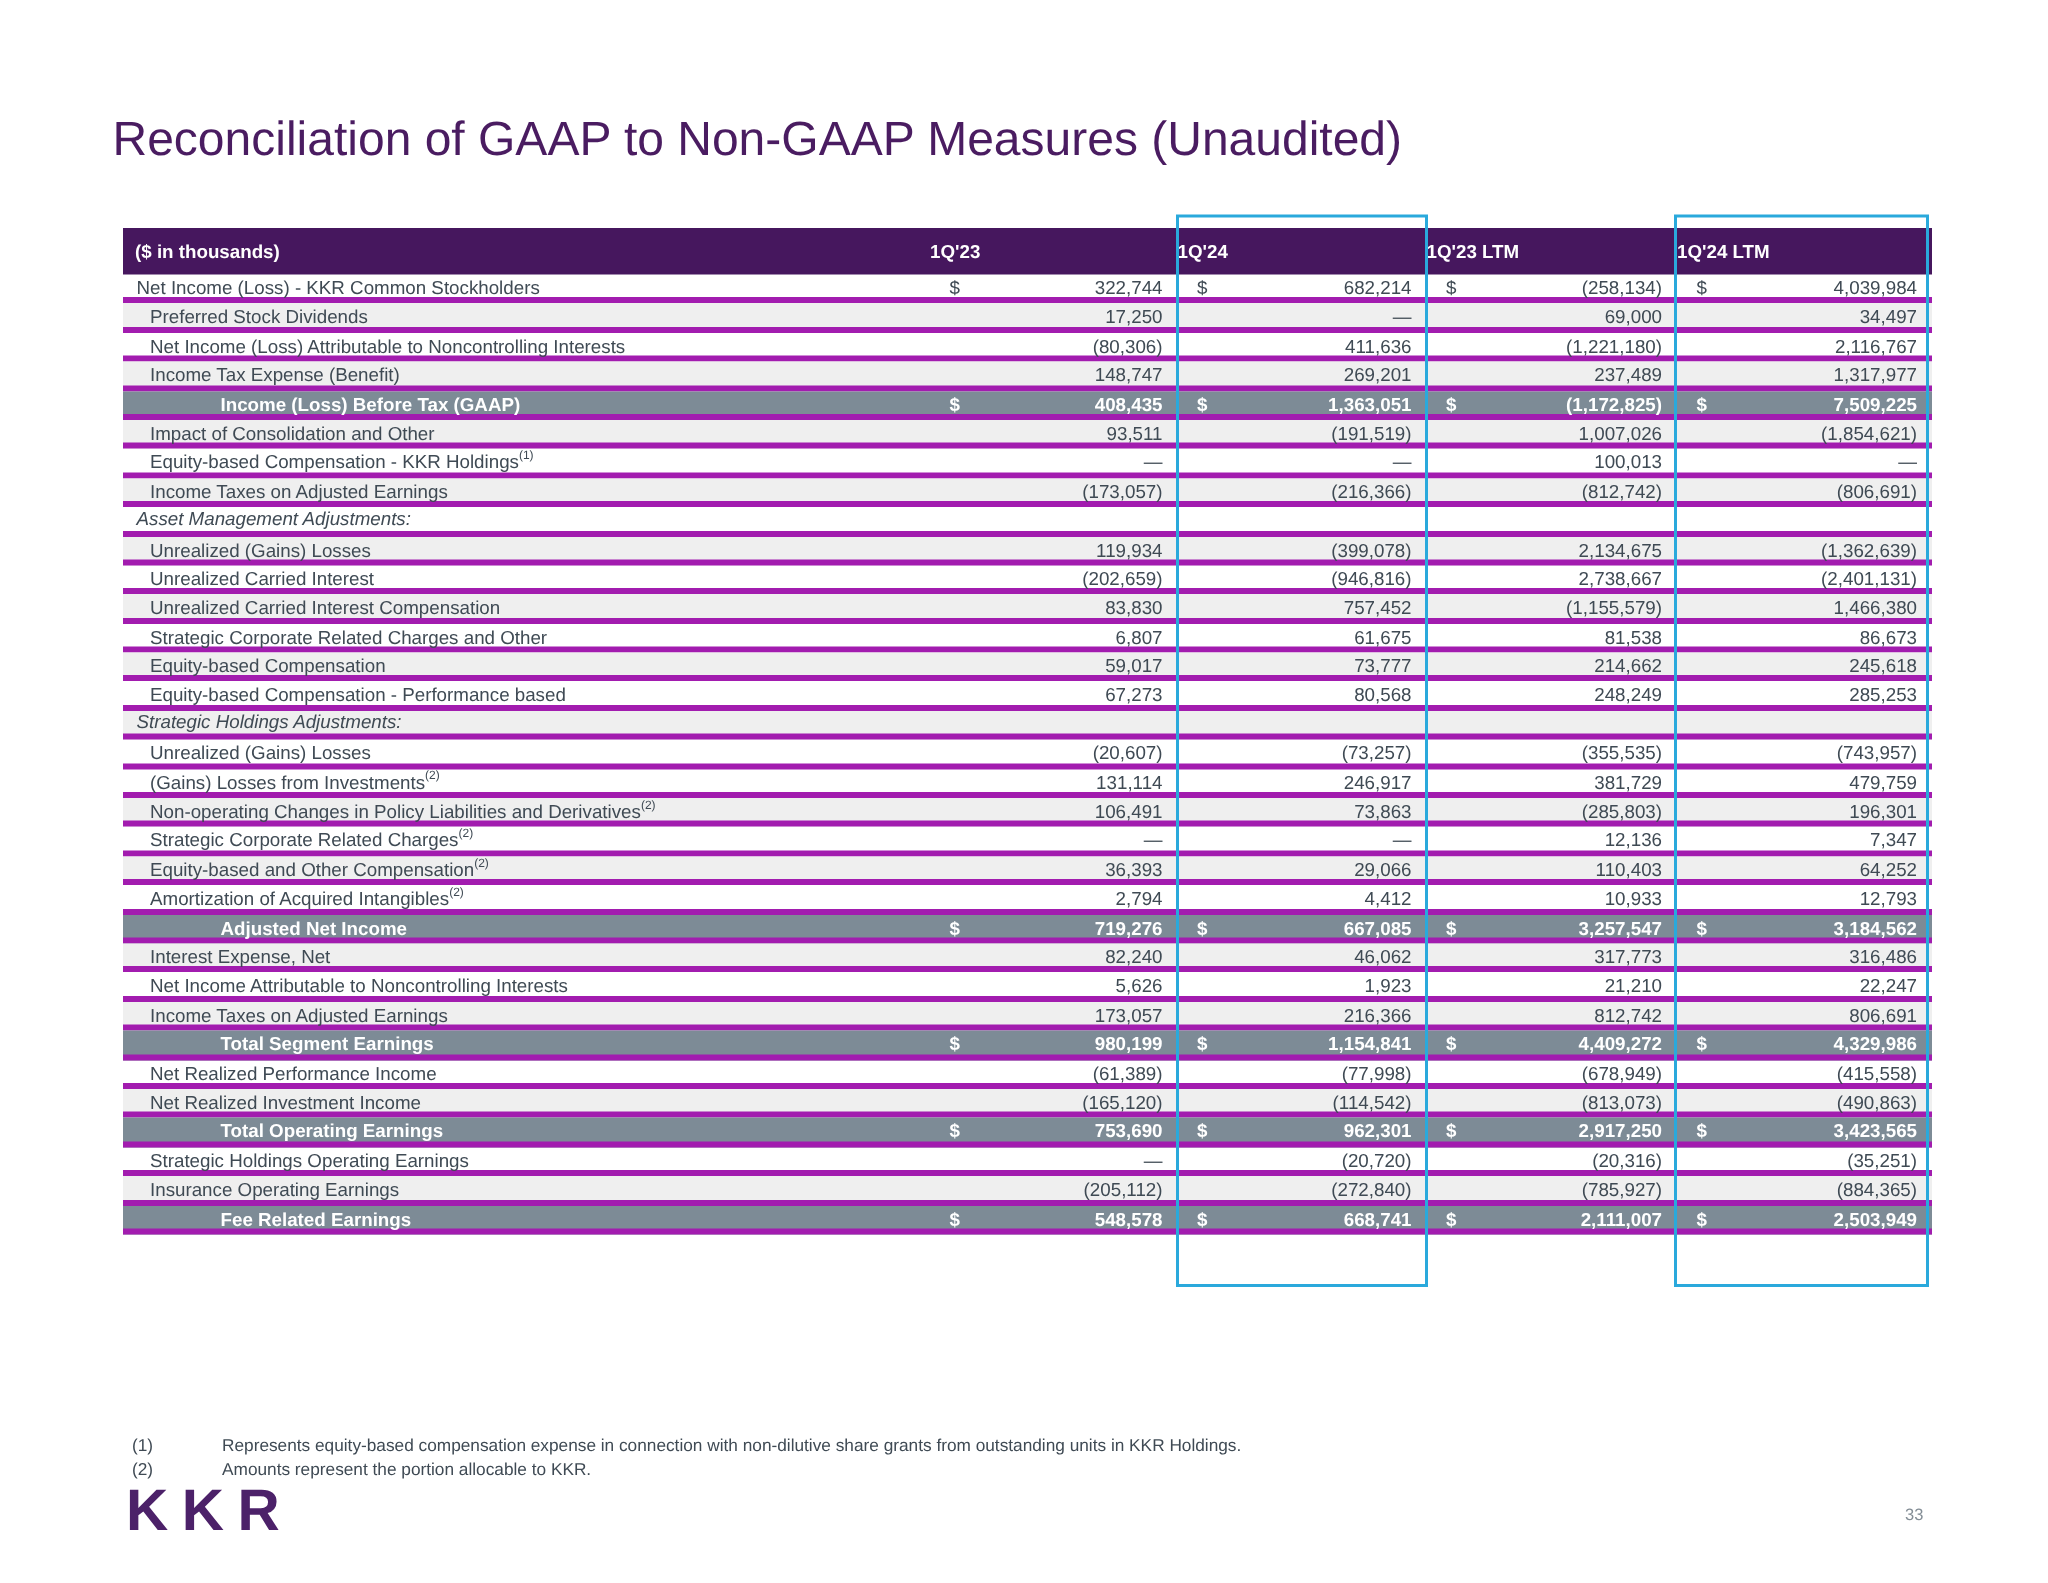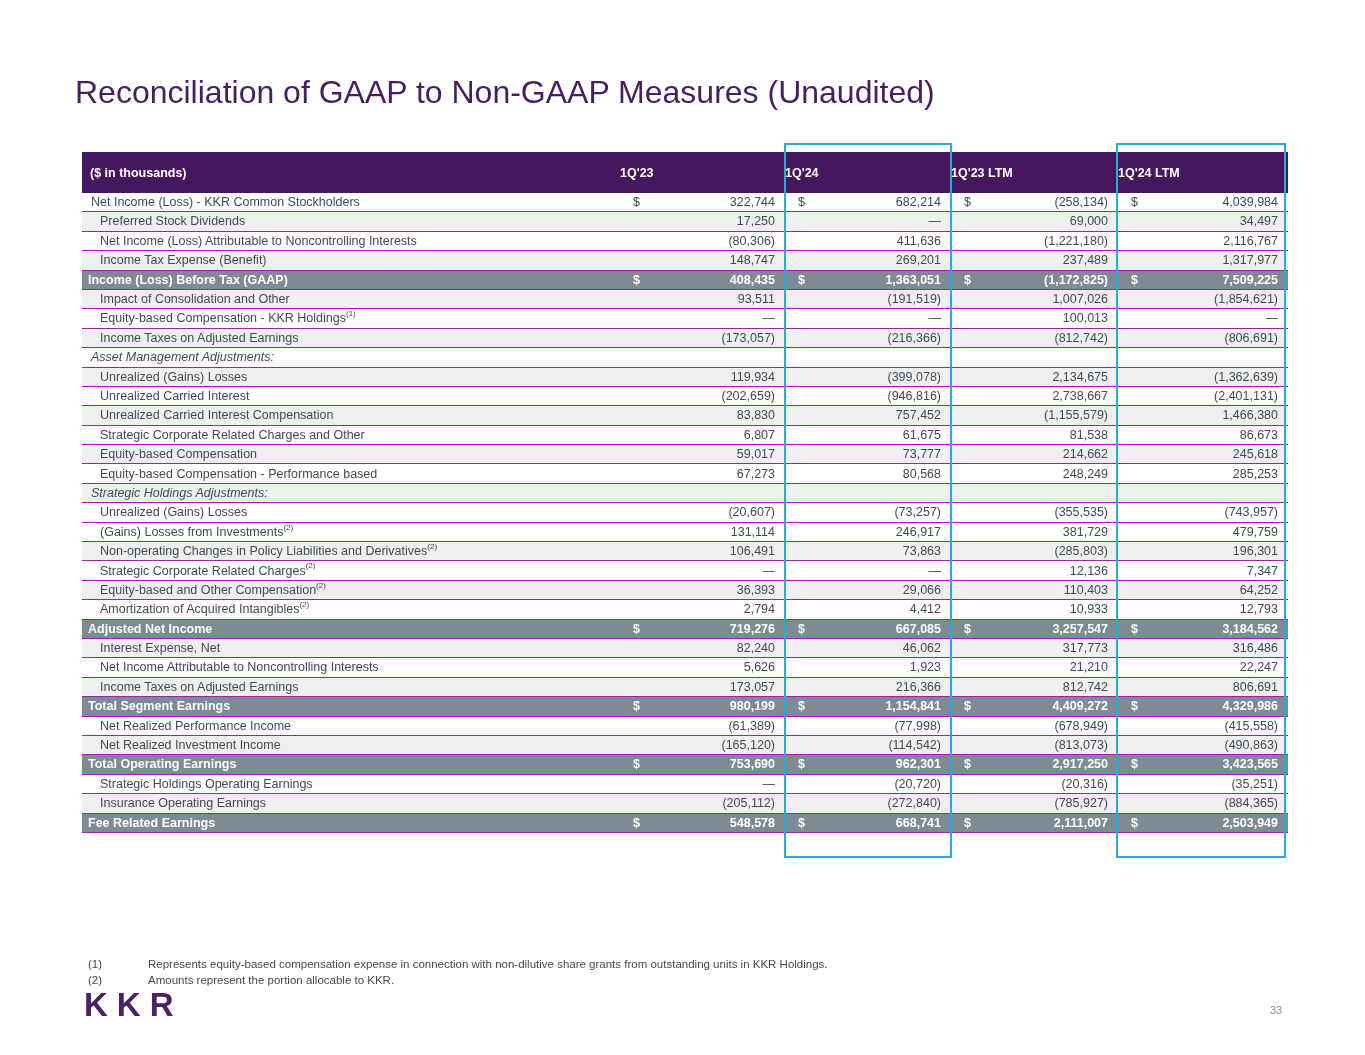--- a/index.html
+++ b/index.html
@@ -9,54 +9,54 @@
   }
   .title {
     position:absolute; left:75px; top:74px;
     font-size:32px; font-weight:normal; color:#4A1C61; letter-spacing:0px;
     white-space:nowrap;
   }
   
   .tbl { position:absolute; left:82px; top:152px; width:1206px; font-size:12.5px; color:#3F4A54; }
   .thead {
     display:grid; grid-template-columns:538px 165px 166px 167px 170px;
-    height:41px; background:#46175E; color:#ffffff; font-weight:bold;
+    height:31px; background:#46175E; color:#ffffff; font-weight:bold;
     align-items:center; font-size:12.5px;
   }
   .thead .hlabel { padding-left:8px; }
   .thead .hcol  { text-align:left; }
   .trow {
     display:grid; grid-template-columns:538px 165px 166px 167px 170px;
     height:19.4px; line-height:18.2px; box-sizing:border-box;
-    border-bottom:1px solid #a21caf; align-items:center;
+    border-bottom:4px solid #a21caf; align-items:center;
   }
   .trow.shade   { background:#EFEFEF; }
   .trow.total   { background:#7D8B96; color:#ffffff; font-weight:bold; }
   .trow.section .lcell { font-style:italic; }
   .lcell { padding-left:9px; white-space:nowrap; overflow:hidden; }
   .trow.indent .lcell { padding-left:18px; }
-  .trow.total .lcell  { padding-left:6px; }
+  .trow.total .lcell  { padding-left:20px;margin-left:45px; }
   .lcell sup { font-size:8px; position:relative; top:-1px; line-height:0; vertical-align:super; }
   .ncell {
     display:flex; justify-content:space-between;
     padding-left:13px; padding-right:10px; white-space:nowrap;
   }
   
   .hibox {
     position:absolute; border:2px solid #2AA9DC; box-sizing:border-box;
     pointer-events:none; background:transparent;
   }
   #box-1q24     { left:784px;  top:143px; width:168px; height:715px; }
   #box-1q24ltm  { left:1116px; top:143px; width:170px; height:715px; }
   
   .footnotes { position:absolute; left:88px; top:956px; font-size:11.5px; color:#3F4A54; }
   .fnrow { display:grid; grid-template-columns:60px auto; line-height:16px; }
   .logo {
     position:absolute; left:84px; top:986px;
-    font-size:33px; font-weight:bold; color:#4C2169; letter-spacing:9px;
+    font-size:39px; font-weight:bold; color:#4C2169; letter-spacing:9px;
   }
   .pagenum { position:absolute; left:1270px; top:1004px; font-size:11px; color:#848E96;text-align:center; }
 </style>
 </head>
 <body>
 
 <div class="slide">
 
   <div class="title">Reconciliation of GAAP to Non-GAAP Measures (Unaudited)</div>
 

